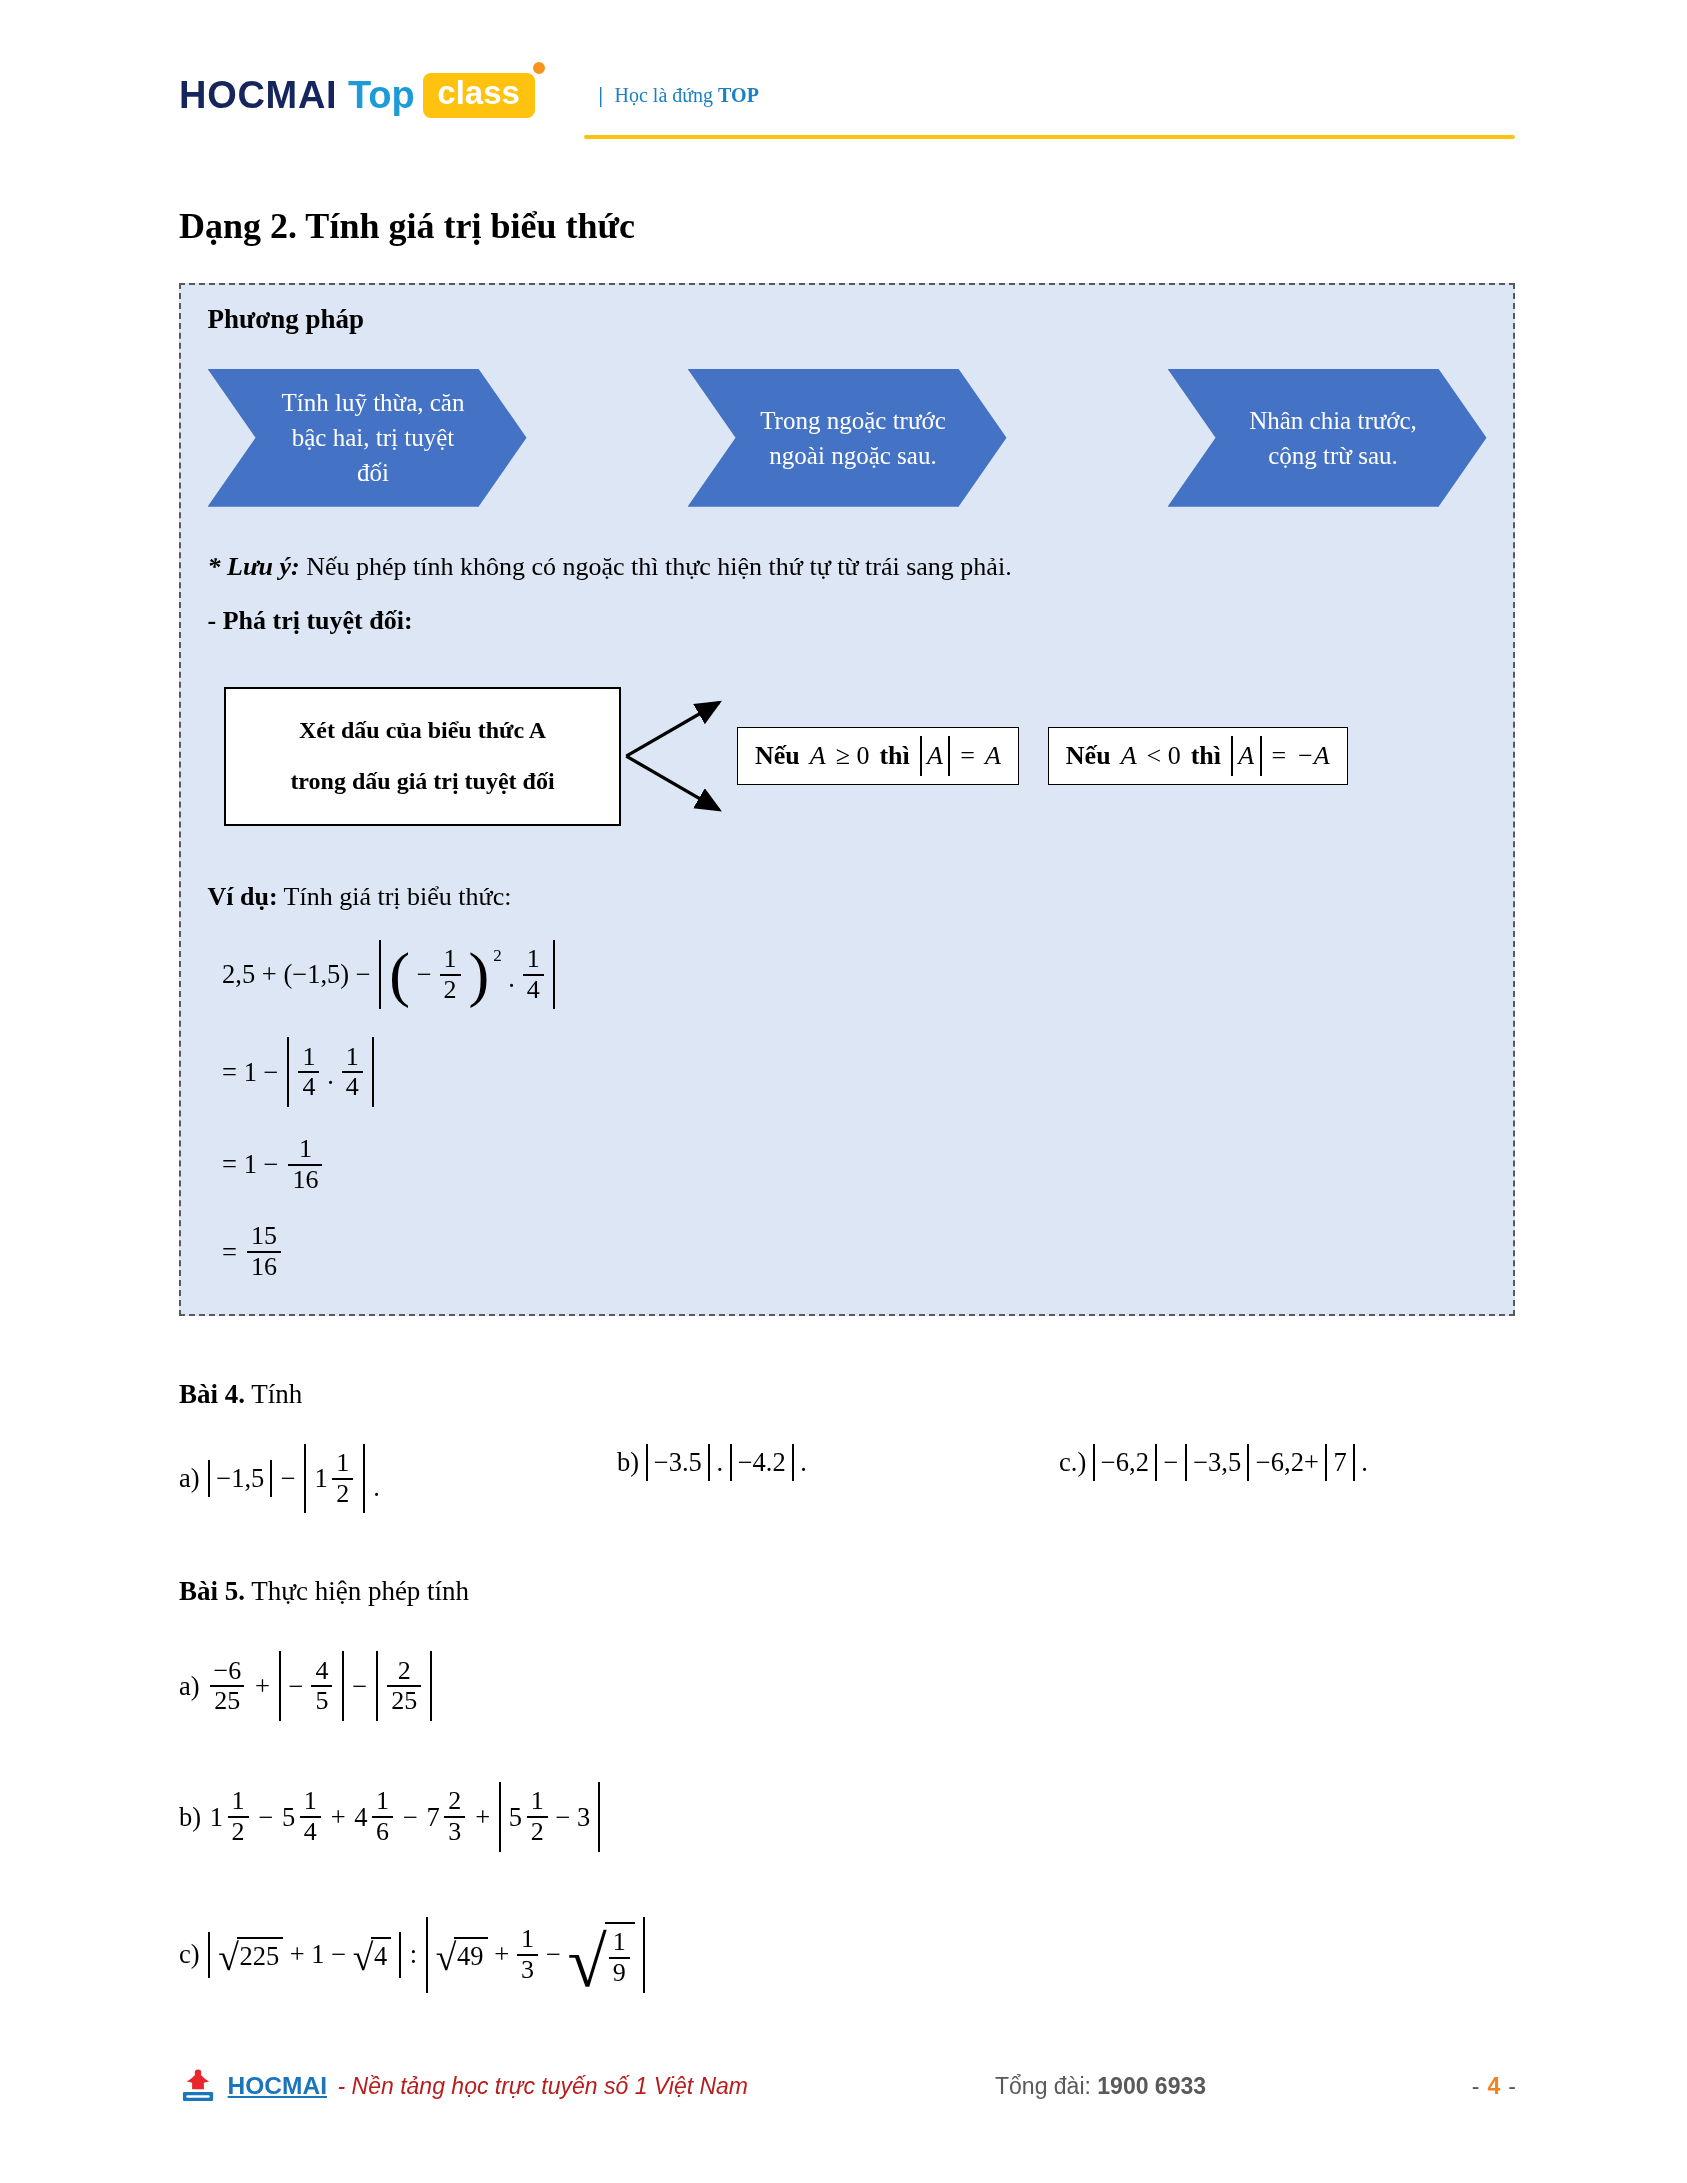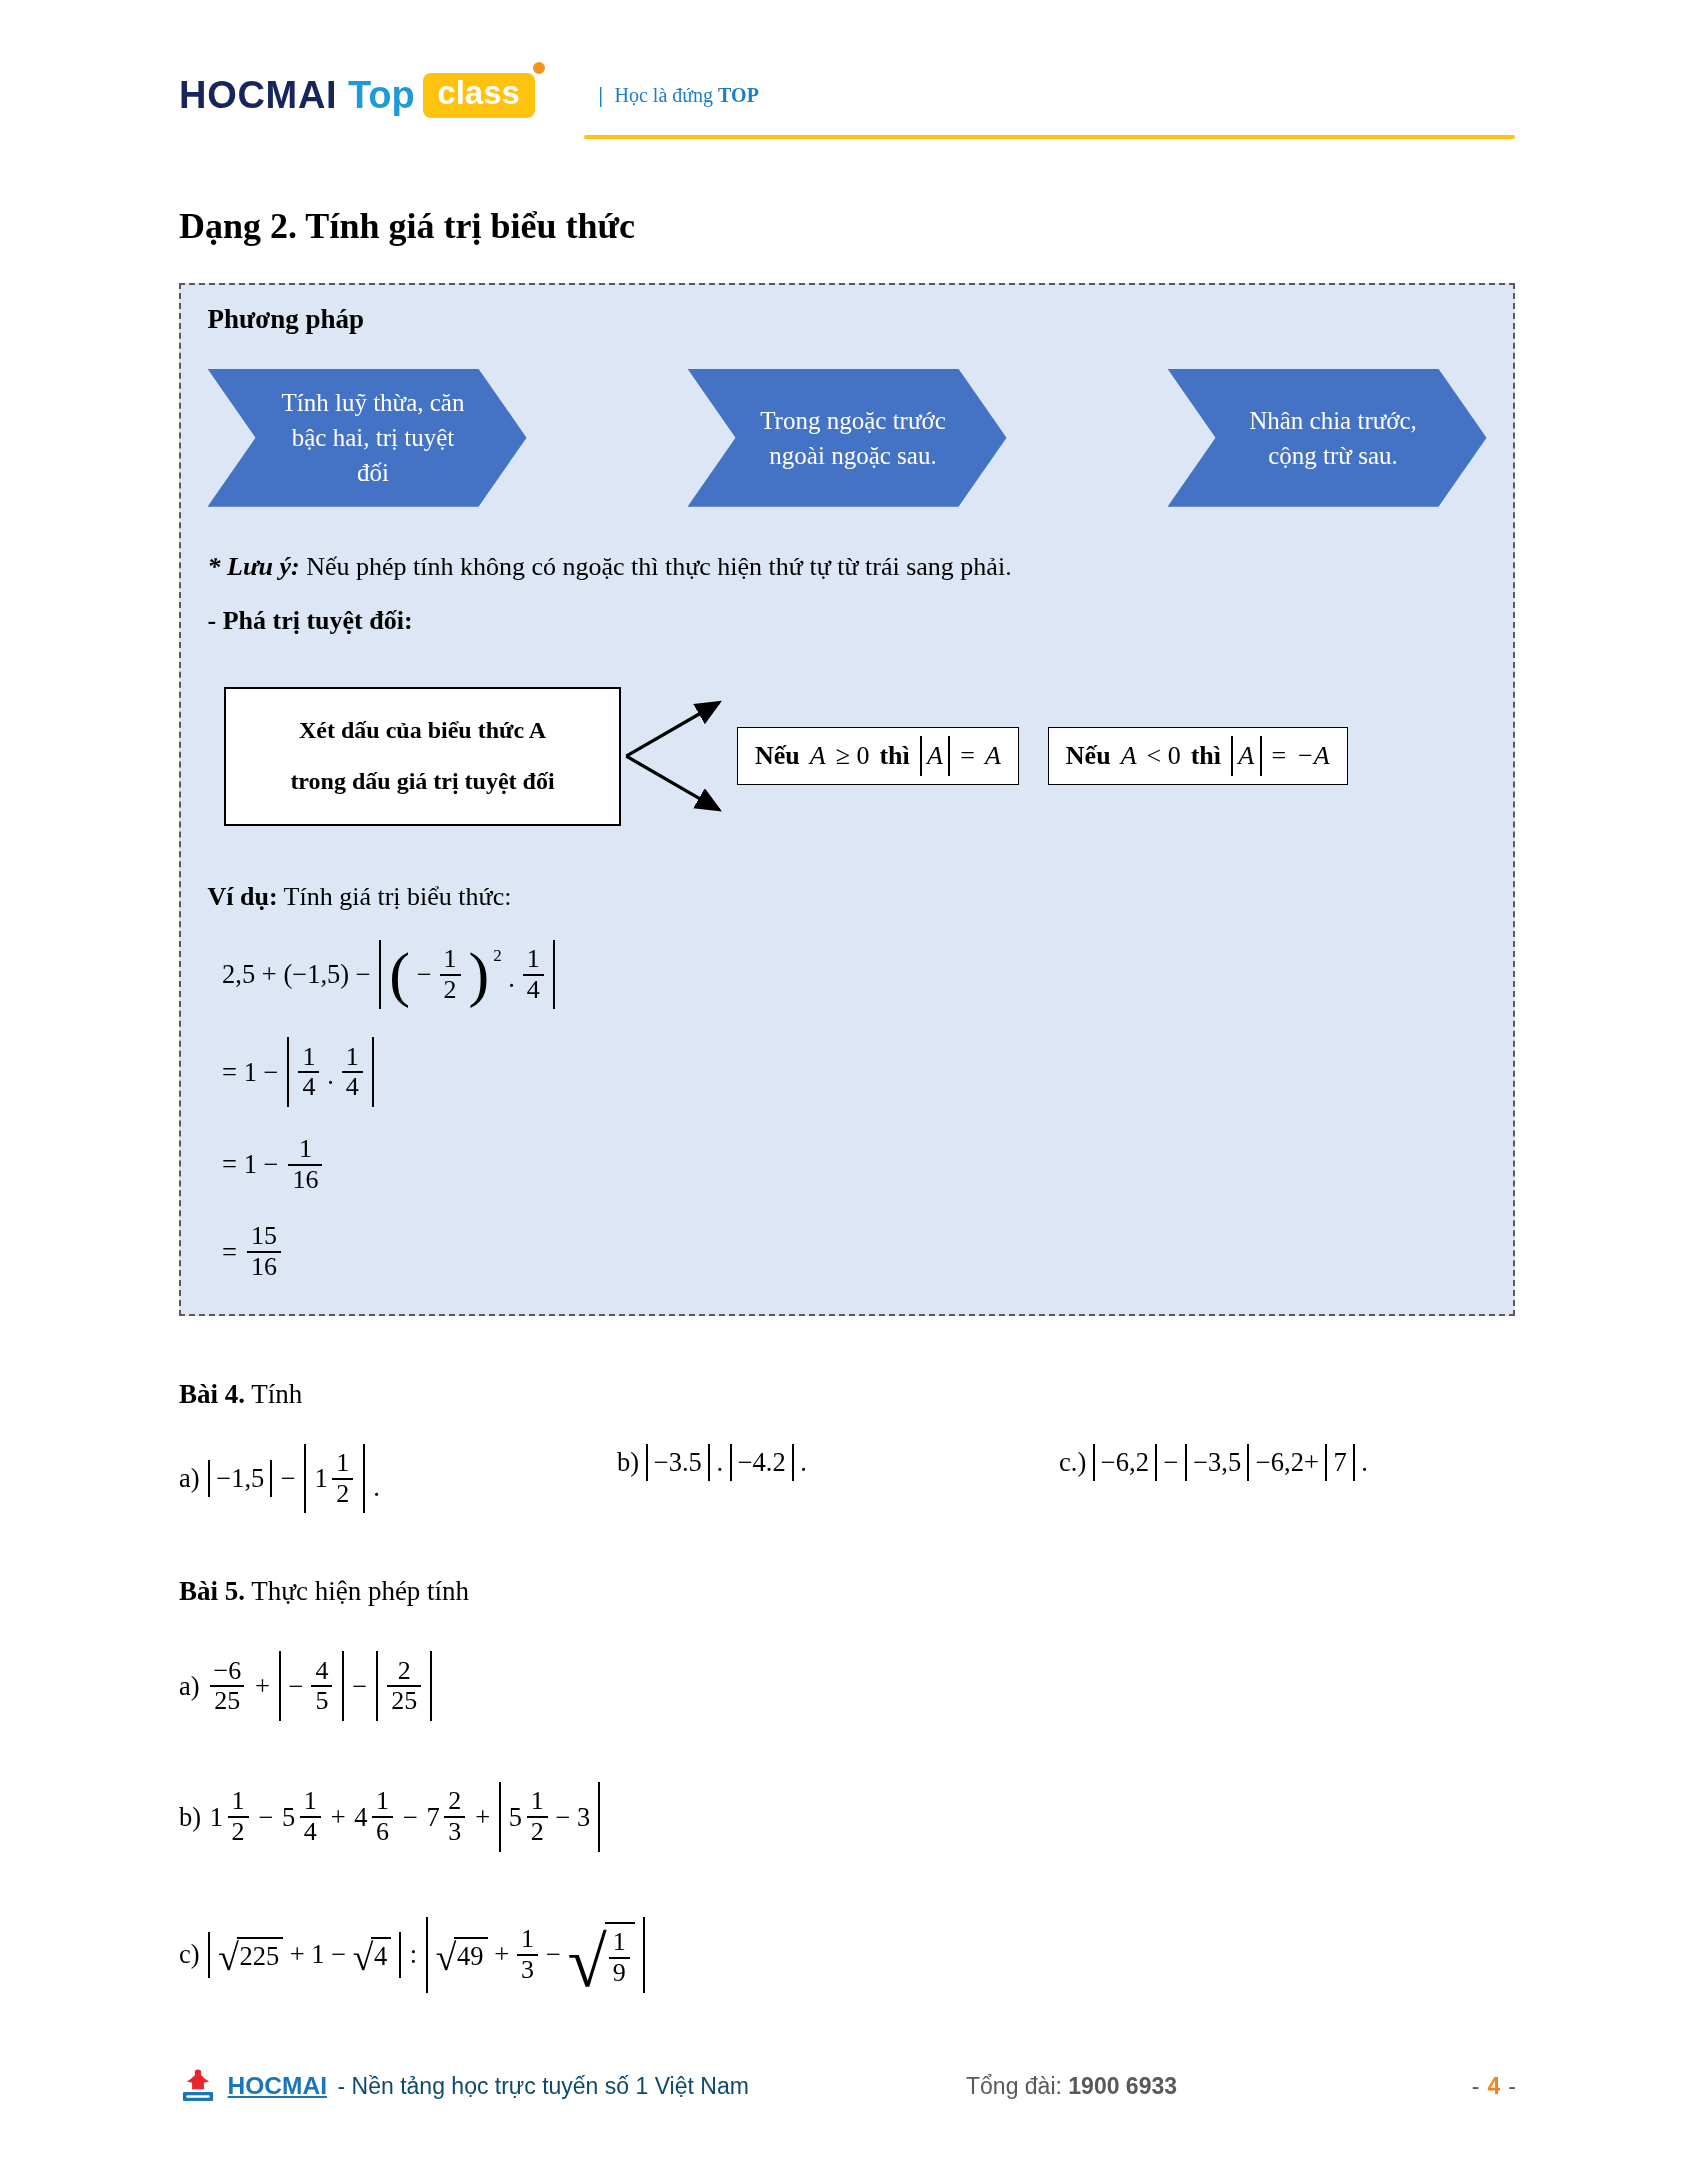--- a/index.html
+++ b/index.html
@@ -82,22 +82,22 @@
   .ex5-c { margin-top:65px; }
 
   
   .footer {
     position:absolute; left:179px; right:171px; bottom:78px;
     display:flex; align-items:center;
     font-family:"Liberation Sans", sans-serif; font-size:23px; color:#404040;
   }
   .f-left { display:flex; align-items:center; gap:10.6px; }
   .f-brand { color:#1B75BB; font-weight:800; text-decoration:underline; font-size:24.5px; }
-  .f-rest { color:#0c4a6e; }
-  .f-hotline { position:absolute; left:787px; color:#595959; }
+  .f-rest { color:#b91c1c;font-style:italic; }
+  .f-hotline { position:absolute; left:816px; color:#595959; }
   .f-hotnum { font-weight:800; }
   .f-page { margin-left:auto; color:#595959; display:flex; gap:8px; }
   .f-pagenum { color:#F5821F; font-weight:800; }
 </style>
 </head>
 <body>
 
 <div class="page">
   <div class="content">
 

